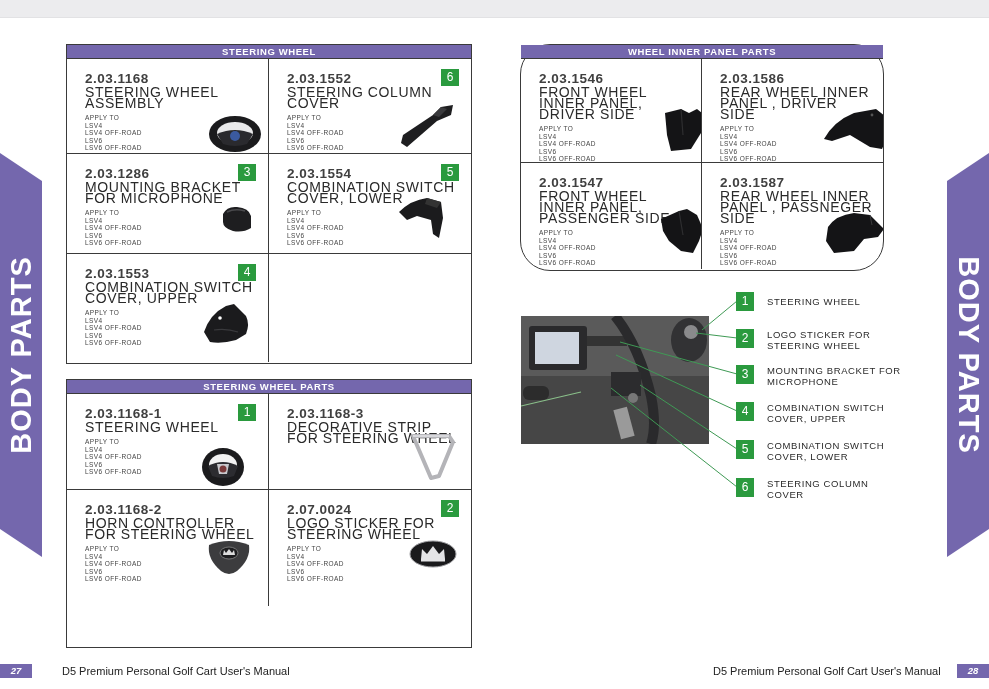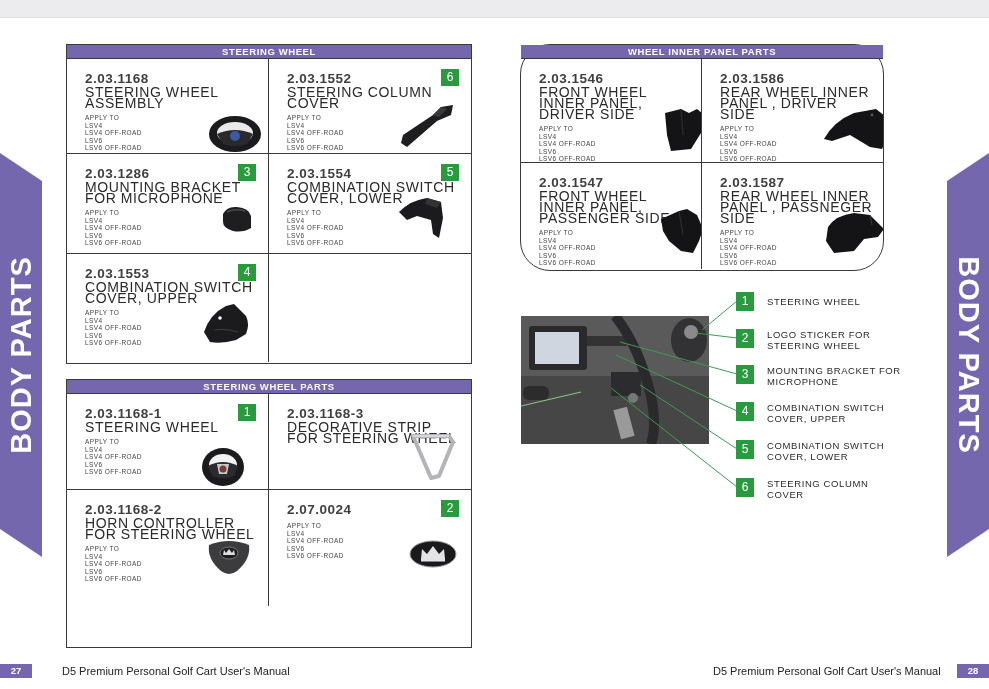--- a/index.html
+++ b/index.html
@@ -27,21 +27,21 @@
   .apply div { white-space: nowrap; }
   .badge { position: absolute; top: 10px; right: 12px; width: 18px; height: 17px; background: #2a9a3e; color: #fff; font-size: 12px; text-align: center; line-height: 17px; }
   .thumb { position: absolute; }
 
   .callout-photo { position: absolute; left: 521px; top: 316px; width: 188px; height: 128px; background: linear-gradient(160deg, #8f8f8f 0%, #6a6a6a 35%, #4e4e4e 70%, #3d3d3d 100%); overflow: hidden; }
   .callout-list { position: absolute; left: 736px; top: 292px; width: 200px; }
   .callout-item { position: absolute; left: 0; display: flex; align-items: flex-start; }
   .callout-badge { width: 18px; height: 19px; background: #2a9a3e; color: #fff; font-size: 12px; text-align: center; line-height: 19px; flex: none; }
   .callout-text { margin-left: 13px; font-size: 9.5px; letter-spacing: 0.6px; color: #2a2a2a; line-height: 11px; padding-top: 4px; }
 
-  .footer-page { position: absolute; top: 664px; width: 32px; height: 14px; background: #7467ad; color: #fff; font-size: 9.5px; font-weight: bold; text-align: center; line-height: 14px; }
+  .footer-page { position: absolute; top: 664px; width: 32px; height: 14px; background: #7467ad; color: #fff; font-size: 9.5px; font-weight: bold; text-align: center; line-height: 14px; font-style: italic; }
   .footer-title { position: absolute; top: 664px; font-size: 11px; color: #222; line-height: 14px; white-space: nowrap; }
 </style>
 </head>
 <body>
 
 <div class="topbar"></div>
 
 <div class="side-tab left">
   <span class="side-tab-label">BODY PARTS</span>
 </div>
@@ -180,20 +180,21 @@
       </div>
       <svg class="thumb" style="left:138px; top:45px;" width="48" height="42" viewBox="0 0 48 42">
         <path d="M4 10 Q24 2 44 10 Q46 24 32 36 Q24 42 16 36 Q2 24 4 10 Z" fill="#3c3c3e"></path>
         <ellipse cx="24" cy="18" rx="9" ry="6" fill="#1e1e20" stroke="#888" stroke-width="0.8"></ellipse>
         <path d="M18 20 L19 15 L21 18 L24 14 L27 18 L29 15 L30 20 Z" fill="#ddd"></path>
       </svg>
     </div>
     <div class="cell last-row">
       <div class="badge">2</div>
       <div class="part-no">2.07.0024</div>
+      <div class="part-name">LOGO STICKER FOR STEERING WHEEL</div>
       <div class="apply">
         <div>APPLY TO</div>
         <div>LSV4</div>
         <div>LSV4 OFF-ROAD</div>
         <div>LSV6</div>
         <div>LSV6 OFF-ROAD</div>
       </div>
       <svg class="thumb" style="left:140px; top:50px;" width="48" height="28" viewBox="0 0 48 28">
         <ellipse cx="24" cy="14" rx="23" ry="13" fill="#1a1a1c" stroke="#9a9a9e" stroke-width="1"></ellipse>
         <path d="M12 19 L13 9 L18 14 L24 6 L30 14 L35 9 L36 19 Z" fill="#e4e4e6"></path>

